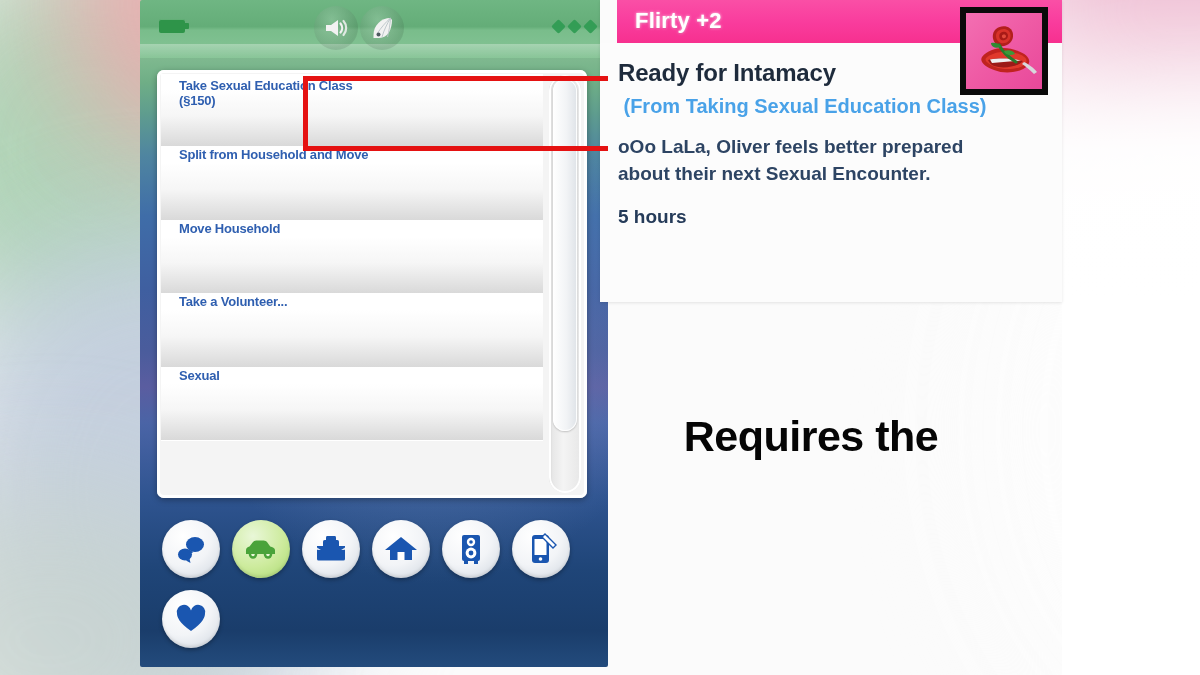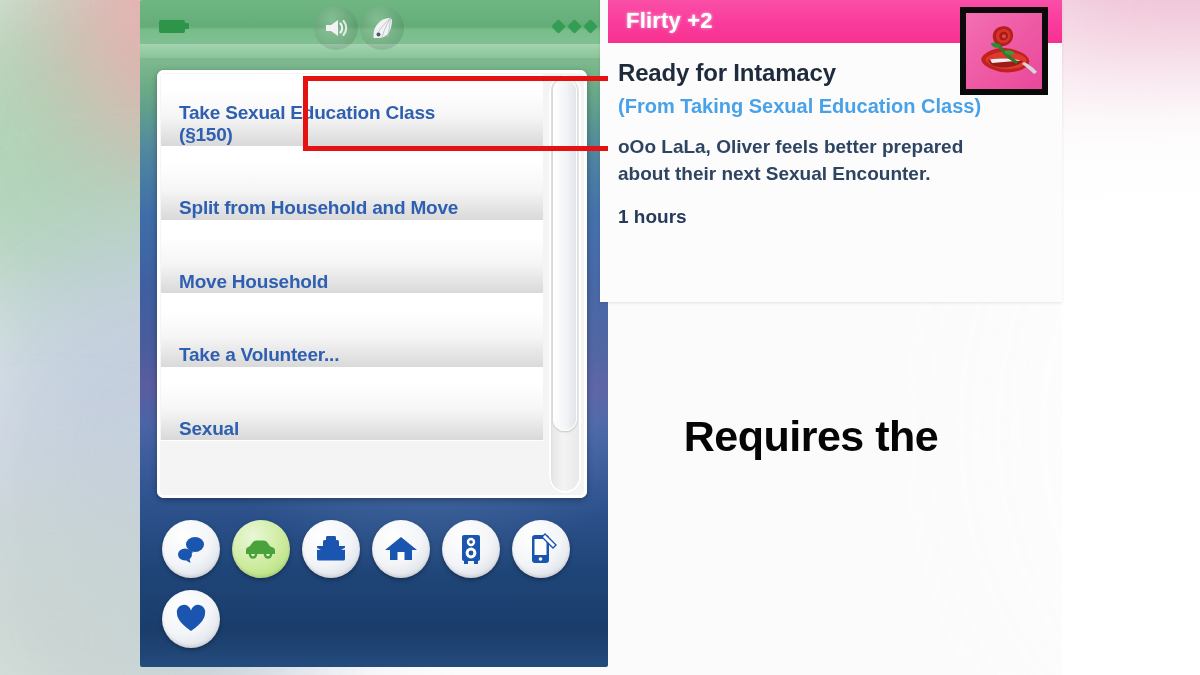--- a/index.html
+++ b/index.html
@@ -179,25 +179,25 @@
   #list-scroll {
     position: absolute;
     left: 4px; top: 4px;
     width: 382px; height: 420px;
     overflow: hidden;
   }
   .menu-item {
     position: relative;
     height: 73.4px;
     display: flex;
-    align-items: flex-end;
+    align-items: flex-start;
     padding-left: 18px;
     box-sizing: border-box;
     color: #2f5fb0;
-    font-size: 19px;
+    font-size: 13px;
     font-weight: bold;
     letter-spacing: -0.2px;
     background: linear-gradient(to bottom, #ffffff 0%, #ffffff 22%, #f6f6f6 58%, #d9d9d9 100%);
     border-bottom: 1px solid #ffffff;
     cursor: default;
   }
   .menu-item .label { line-height: 1.18; }
   .menu-item.two-line { padding-top: 4px; }
 
   
@@ -257,21 +257,21 @@
   #moodlet {
     position: absolute;
     left: 600px; top: 0;
     width: 462px; height: 302px;
     background: #fbfbfb;
     box-shadow: 0 1px 3px rgba(0,0,0,0.10);
     overflow: hidden;
   }
   #moodlet-header {
     position: absolute;
-    left: 8px; top: 0;
+    left: 17px; top: 0;
     width: 462px; height: 43px;
     background: linear-gradient(to bottom, #fa4fa6 0%, #f93c9d 52%, #f7308f 100%);
     text-align: right;
   }
   #moodlet-header .mood-label {
     position: absolute;
     left: 18px; top: 8px;
     font-size: 22px;
     font-weight: bold;
     color: #ffffff;
@@ -308,20 +308,21 @@
     margin: 0 0 7px 0;
     letter-spacing: -0.2px;
   }
   .mood-source {
     font-size: 20px;
     font-weight: bold;
     color: #49a2e8;
     line-height: 1.28;
     margin: 0 0 14px 0;
     max-width: 374px;
+    text-align: center;
   }
   .mood-desc {
     font-size: 19px;
     font-weight: bold;
     color: #2d4463;
     line-height: 1.42;
     margin: 0 17px 18px 0;
     max-width: 352px;
   }
   .mood-duration {
@@ -529,21 +530,21 @@
           <path d="M25 30 C30 29 34 31 35 34 C30 36 25 34 25 30 z" fill="#2f8a32"></path>
           <path d="M38 38 C43 36 48 38 49 41 C44 43 39 42 38 38 z" fill="#3a9a3a"></path>
         </svg>
       </div>
     </div>
 
     <div id="moodlet-body">
       <p class="mood-title">Ready for Intamacy</p>
       <p class="mood-source">(From Taking Sexual Education Class)</p>
       <p class="mood-desc">oOo LaLa, Oliver feels better prepared about their next Sexual Encounter.</p>
-      <p class="mood-duration">1 hours</p>
+      <p class="mood-duration">5 hours</p>
     </div>
 
   </div>
 
   <div id="requires-note">
     <div class="ln1">Requires the</div>
   </div>
 
 </div>
 

